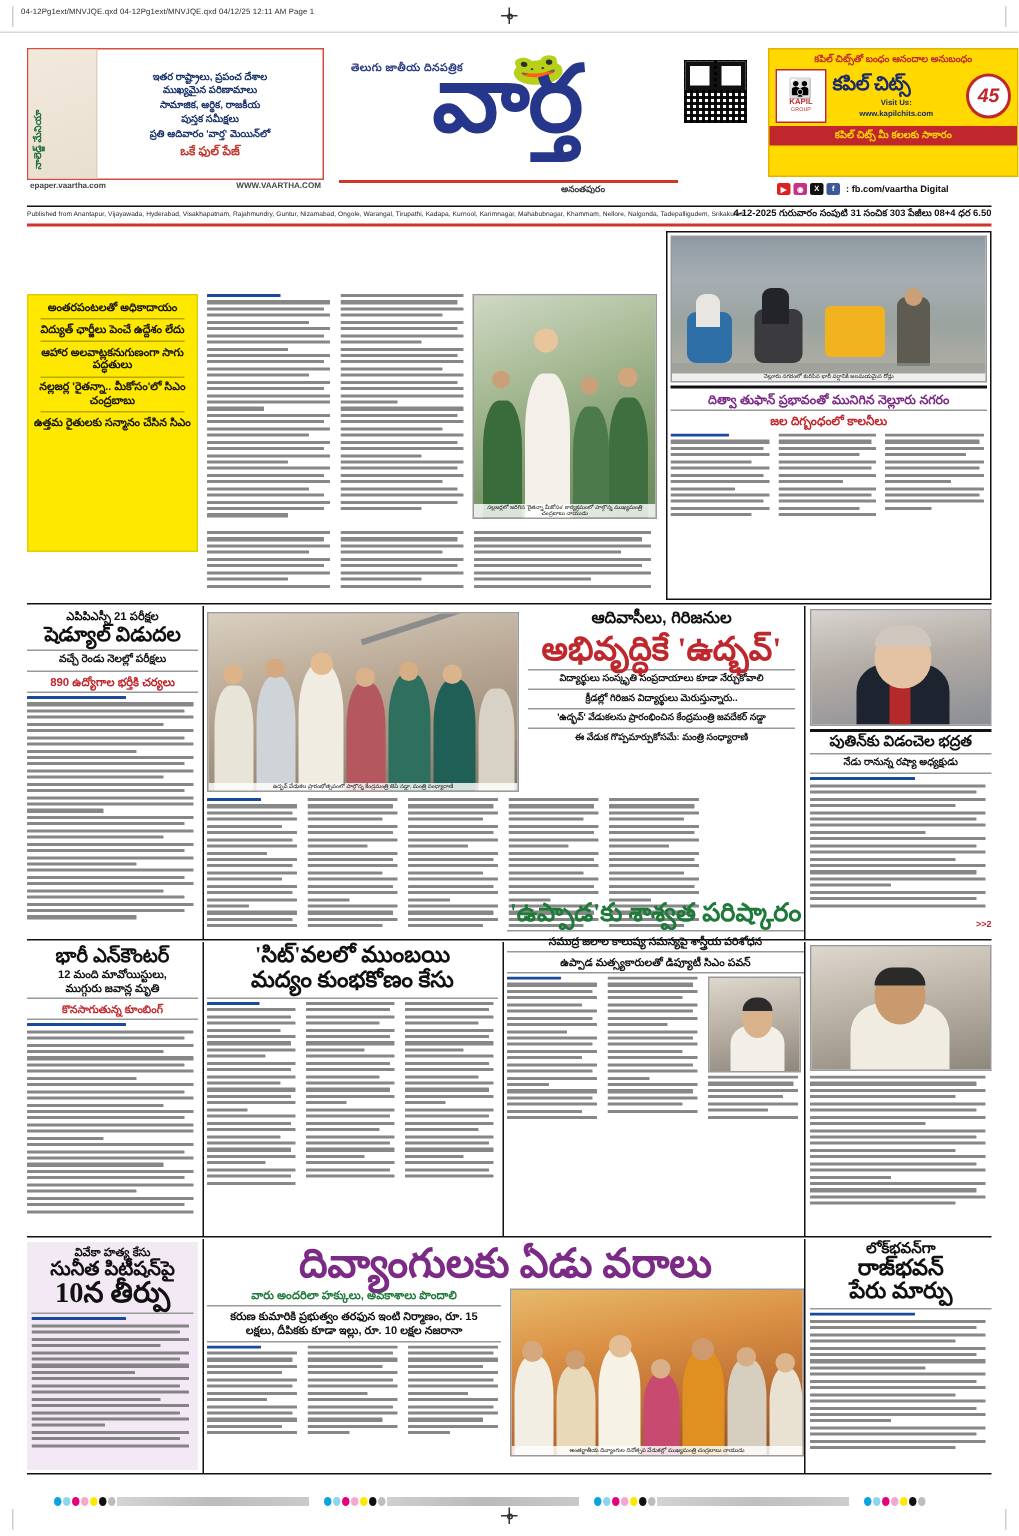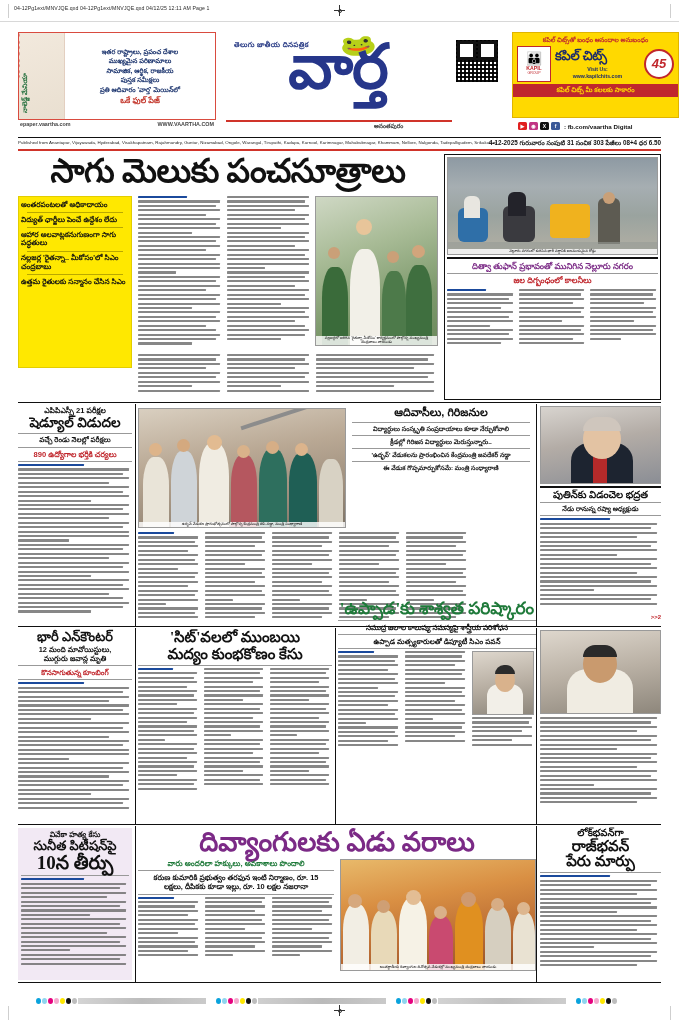--- a/index.html
+++ b/index.html
@@ -219,21 +219,21 @@
     position:absolute; inset:0;
   }
   .fig {
     position:absolute; bottom:0; border-radius:40% 40% 0 0;
   }
 
   .yellowbox {
     background:#ffe800; border:1px solid #e2cd00; padding:3px 2px;
   }
   .yellowbox .yl {
-    font-size:7.3px; font-weight:bold; color:#111; text-align:left;
+    font-size:7.3px; font-weight:bold; color:#111; text-align:center;
     line-height:1.2; padding:1px 0;
   }
   .yellowbox .ydiv { height:1px; background:#b9a800; margin:1.5px 6px; }
 
   .rulebox { border:1px solid #111; }
   .vline { position:absolute; width:1px; background:#111; }
   .hline { position:absolute; height:1px; background:#111; }
 
   
   .colorbar { position:absolute; left:0; bottom:18px; width:679px; height:8px; }
@@ -313,21 +313,20 @@
     </div>
   </div>
 
   <div class="pubstrip">
     <div class="pubinfo">Published from Anantapur, Vijayawada, Hyderabad, Visakhapatnam, Rajahmundry, Guntur, Nizamabad, Ongole, Warangal, Tirupathi, Kadapa, Kurnool, Karimnagar, Mahabubnagar, Khammam, Nellore, Nalgonda, Tadepalligudem, Srikakulam</div>
     <div class="dateline">4-12-2025 గురువారం సంపుటి 31 సంచిక 303 పేజీలు 08+4 ధర 6.50</div>
   </div>
   <div class="redline"></div>
 
   <div class="sect" style="left:18px; top:154px; width:420px; height:246px;">
-    <div class="hl" style="font-size:33px; letter-spacing:-.5px;">సాగు మెలుకు పంచసూత్రాలు</div>
 
     <div class="yellowbox" style="position:absolute; left:0; top:42px; width:114px; height:172px;">
       <div class="yl">అంతరపంటలతో అధికాదాయం</div>
       <div class="ydiv"></div>
       <div class="yl">విద్యుత్ ఛార్జీలు పెంచే ఉద్దేశం లేదు</div>
       <div class="ydiv"></div>
       <div class="yl">ఆహార అలవాట్లకనుగుణంగా సాగు పద్ధతులు</div>
       <div class="ydiv"></div>
       <div class="yl">నల్లజర్ల 'రైతన్నా.. మీకోసం'లో సిఎం చంద్రబాబు</div>
       <div class="ydiv"></div>
@@ -563,20 +562,21 @@
         <div class="ln s92"></div>
       <div class="ln s97"></div>
         <div class="ln s92"></div>
         <div class="ln s64"></div>
     </div>
   </div>
 
   <div class="sect" style="left:138px; top:406px; width:392px; height:218px;">
     <div style="position:absolute; left:214px; top:0; width:178px;">
       <div class="subhl" style="font-size:11px;">ఆదివాసీలు, గిరిజనుల</div>
+      <div class="hl" style="font-size:22px; color:#c0272d; margin-top:1px;">అభివృద్ధికే 'ఉద్భవ్'</div>
       <div class="hr-thin"></div>
       <div class="subhl" style="font-size:6.4px;">విద్యార్థులు సంస్కృతి సంప్రదాయాలు కూడా నేర్చుకోవాలి</div>
       <div class="hr-thin"></div>
       <div class="subhl" style="font-size:6.4px;">క్రీడల్లో గిరిజన విద్యార్థులు మెరుస్తున్నారు..</div>
       <div class="hr-thin"></div>
       <div class="subhl" style="font-size:6.2px;">'ఉద్భవ్' వేడుకలను ప్రారంభించిన కేంద్రమంత్రి జవదేకర్ నడ్డా</div>
       <div class="hr-thin"></div>
       <div class="subhl" style="font-size:6.2px;">ఈ వేడుక గొప్పమార్పుకోసమే: మంత్రి సంధ్యారాణి</div>
     </div>
 

